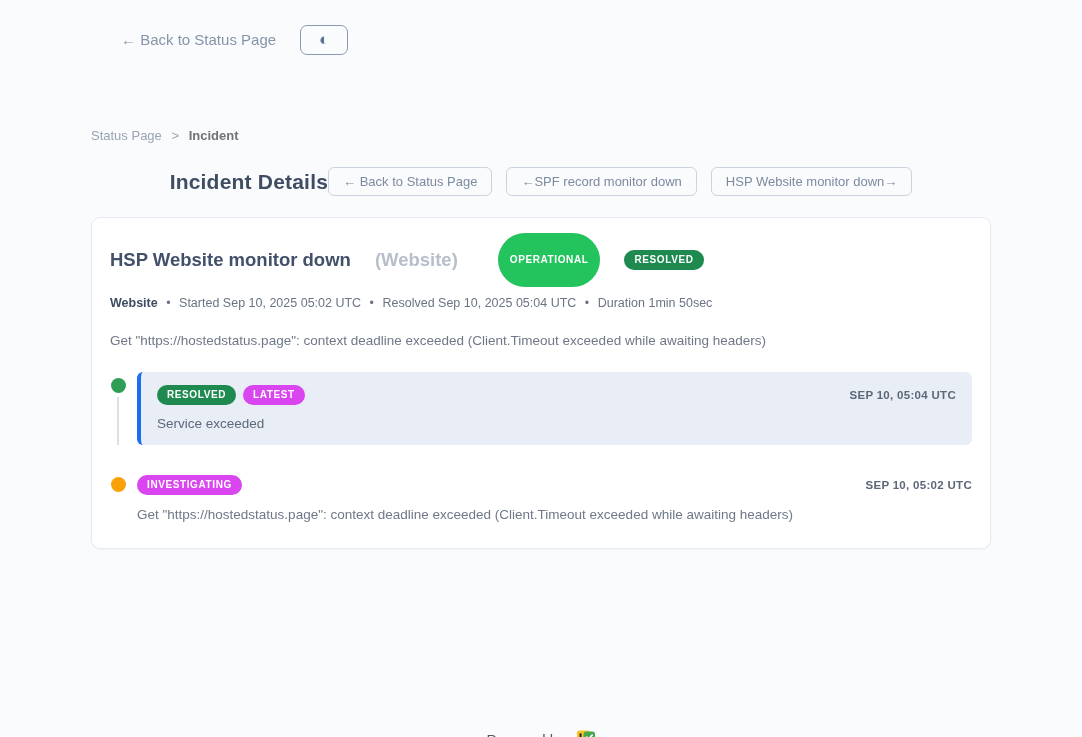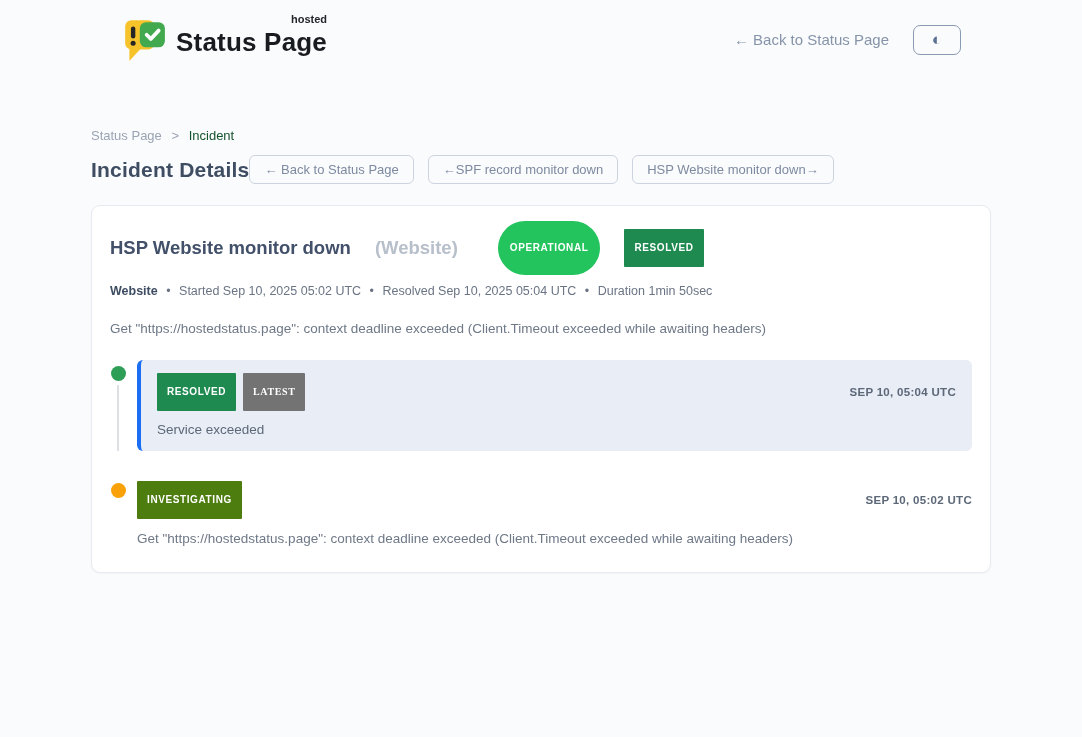--- a/index.html
+++ b/index.html
@@ -31,25 +31,25 @@
   .theme-toggle {
     width:48px; height:30px; background:transparent;
     border:1.5px solid #8b9ab3; border-radius:7px;
     display:flex; align-items:center; justify-content:center; cursor:pointer;
   }
   .half-circle { font-size:17px; color:#5d7293; line-height:1; }
 
   
   .main { width:900px; margin:0 auto; }
   .breadcrumb { margin-top:62px; font-size:13px; color:#9aa4b4; }
-  .breadcrumb .crumb-current { color:#14532d; font-weight:400; }
+  .breadcrumb .crumb-current { color:#737373; font-weight:700; }
   .breadcrumb .sep { margin:0 6px; }
 
   .heading-row {
-    margin-top:12px; display:flex; justify-content:flex-start; align-items:center;
+    margin-top:24px; display:flex; justify-content:center; align-items:center;
   }
   .page-title { font-size:21px; font-weight:600; color:#3f4d63; letter-spacing:0.2px; }
   .nav-buttons { display:flex; gap:14px; }
   .nav-btn {
     background:transparent; border:1px solid #ccd4df; border-radius:6px;
     color:#7d8aa0; font-size:13px; font-family:inherit;
     padding:6px 14px; cursor:pointer; white-space:nowrap;
   }
 
   
@@ -57,26 +57,26 @@
     margin-top:21px; background:#ffffff;
     border:1px solid #e7eaf0; border-radius:9px;
     box-shadow:0 1px 2px rgba(30,40,60,0.04);
     padding:15px 18px 26px;
   }
   .card-title-row { display:flex; align-items:center; gap:24px; }
   .incident-title { font-size:18.5px; font-weight:600; color:#42506a; }
   .incident-service { font-size:18.5px; font-weight:700; color:#b7bfcb; }
   .badge {
     display:inline-block; color:#fff; font-size:10px; font-weight:700;
-    letter-spacing:0.6px; padding:14px 10px; border-radius:1px; line-height:1;
+    letter-spacing:0.6px; padding:5px 10px; border-radius:10px; line-height:1;
   }
   .badge-operational { background:#23c45e; border-radius:999px; padding:22px 12px; margin-left:16px; }
   .badge-resolved { background:#1e8a50; }
-  .badge-latest { background:#737373;font-family:Liberation Serif, serif; }
-  .badge-investigating { background:#4d7c0f; }
+  .badge-latest { background:#d946ef; }
+  .badge-investigating { background:#d946ef; }
 
   .meta-line { margin-top:9px; font-size:12.5px; color:#6a7484; }
   .meta-line .meta-service { font-weight:700; color:#3f4d63; }
   .meta-line .dot-sep { margin:0 5px; color:#6a7484; }
 
   .incident-desc { margin-top:23px; font-size:13.5px; color:#6e7887; }
 
   
   .timeline { margin-top:24px; }
   .tl-entry { display:flex; }
@@ -109,34 +109,20 @@
   }
   .copyright-row {
     margin-top:16px; font-size:13px; color:#bac1cc;
     display:flex; align-items:center; justify-content:center; gap:5px;
   }
 </style>
 </head>
 <body>
 
 <div class="header">
-  <div class="logo">
-    <svg width="46" height="46" viewBox="0 0 44 44">
-      <path d="M8 42 L8 28 L21 28 Z" fill="#f7c32b"></path>
-      <rect x="4" y="3" width="28" height="28" rx="6" fill="#f7c32b"></rect>
-      <rect x="18" y="5" width="24" height="24" rx="6" fill="#43a94f"></rect>
-      <rect x="9.5" y="9" width="4.2" height="11.5" rx="2.1" fill="#262626"></rect>
-      <circle cx="11.6" cy="25" r="2.4" fill="#262626"></circle>
-      <path d="M24.5 17 L28.5 21 L36 13" stroke="#ffffff" stroke-width="3.6" fill="none" stroke-linecap="round" stroke-linejoin="round"></path>
-    </svg>
-    <div class="wordmark-wrap">
-      <span class="hosted">hosted</span>
-      <span class="wordmark">Status Page</span>
-    </div>
-  </div>
   <div class="header-right">
     <a class="back-link">← Back to Status Page</a>
     <button class="theme-toggle">
       <span class="half-circle">◐</span>
     </button>
   </div>
 </div>
 
 <div class="main">
 

